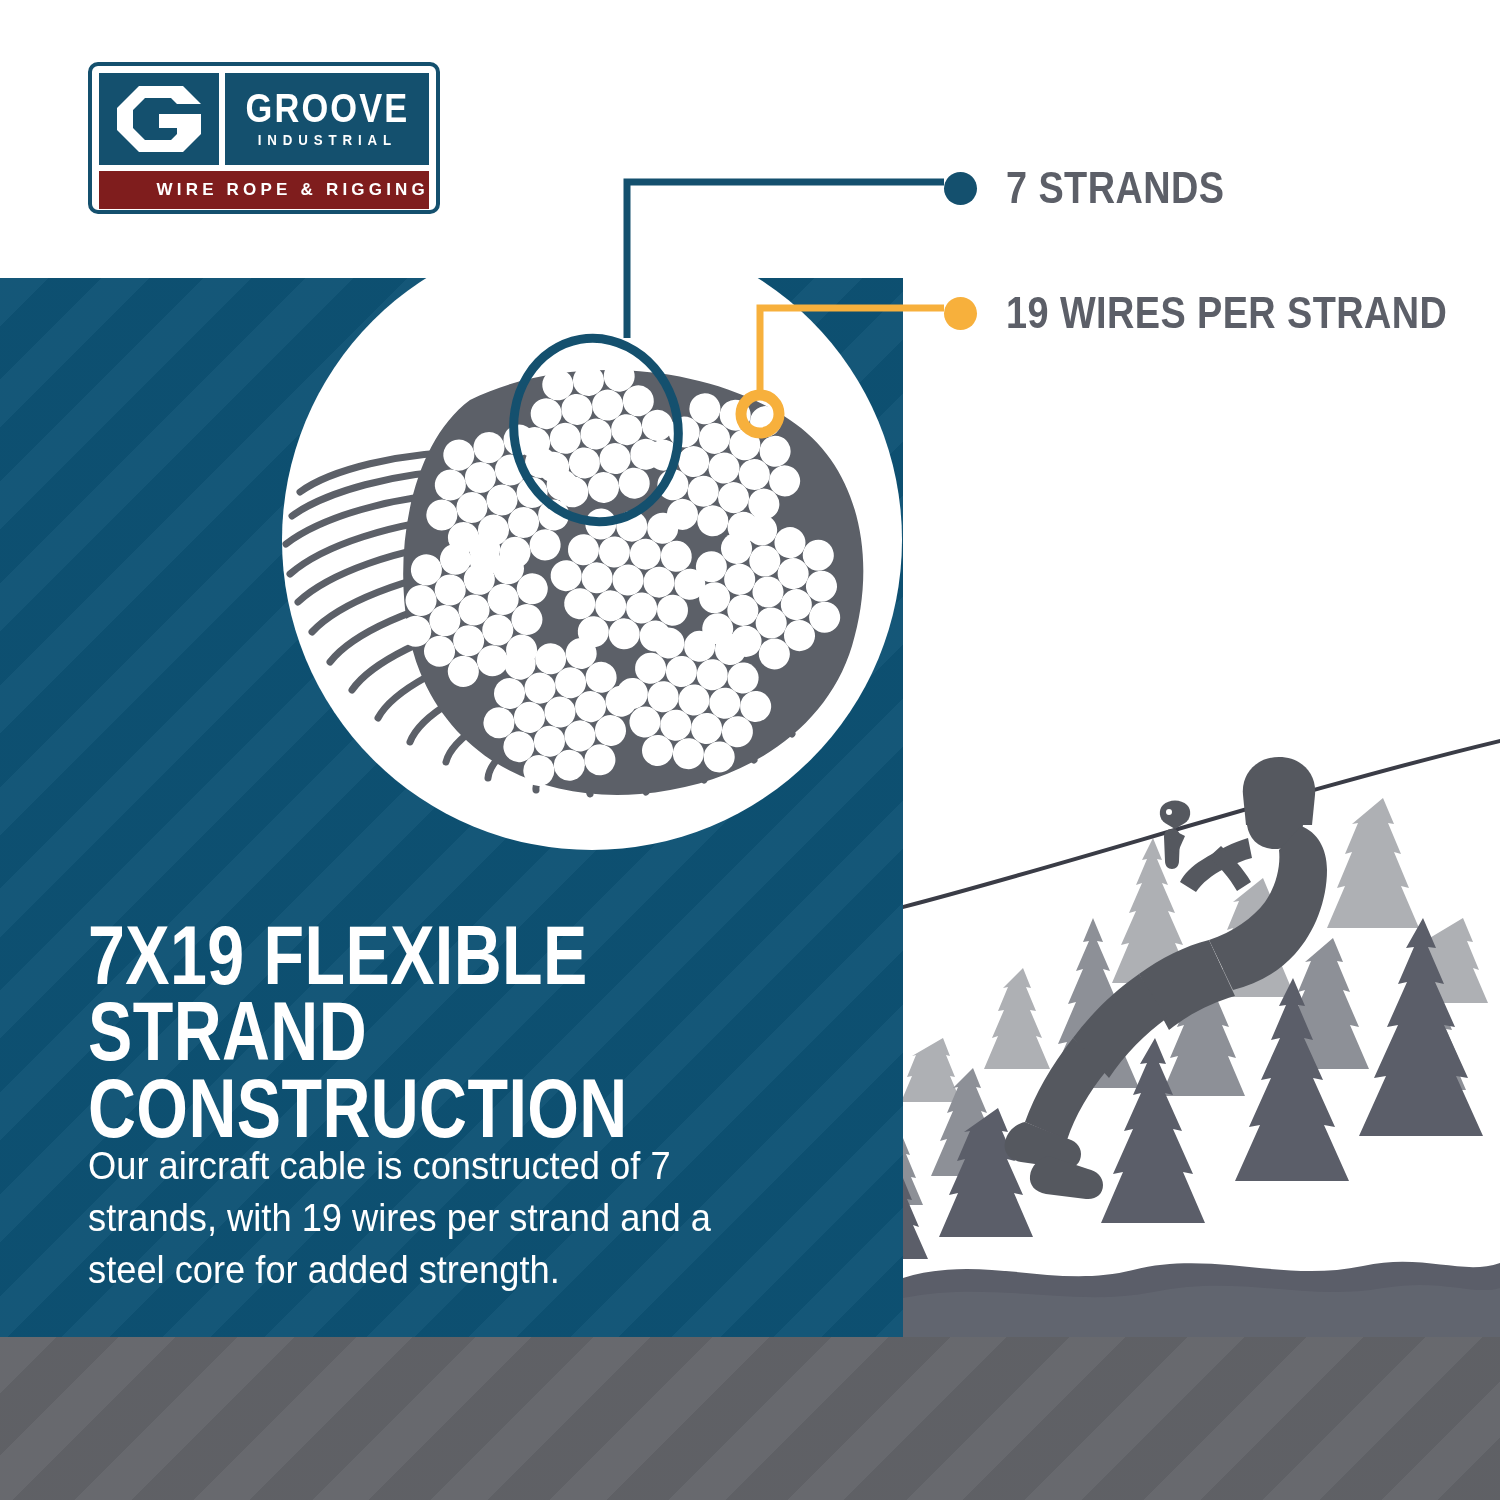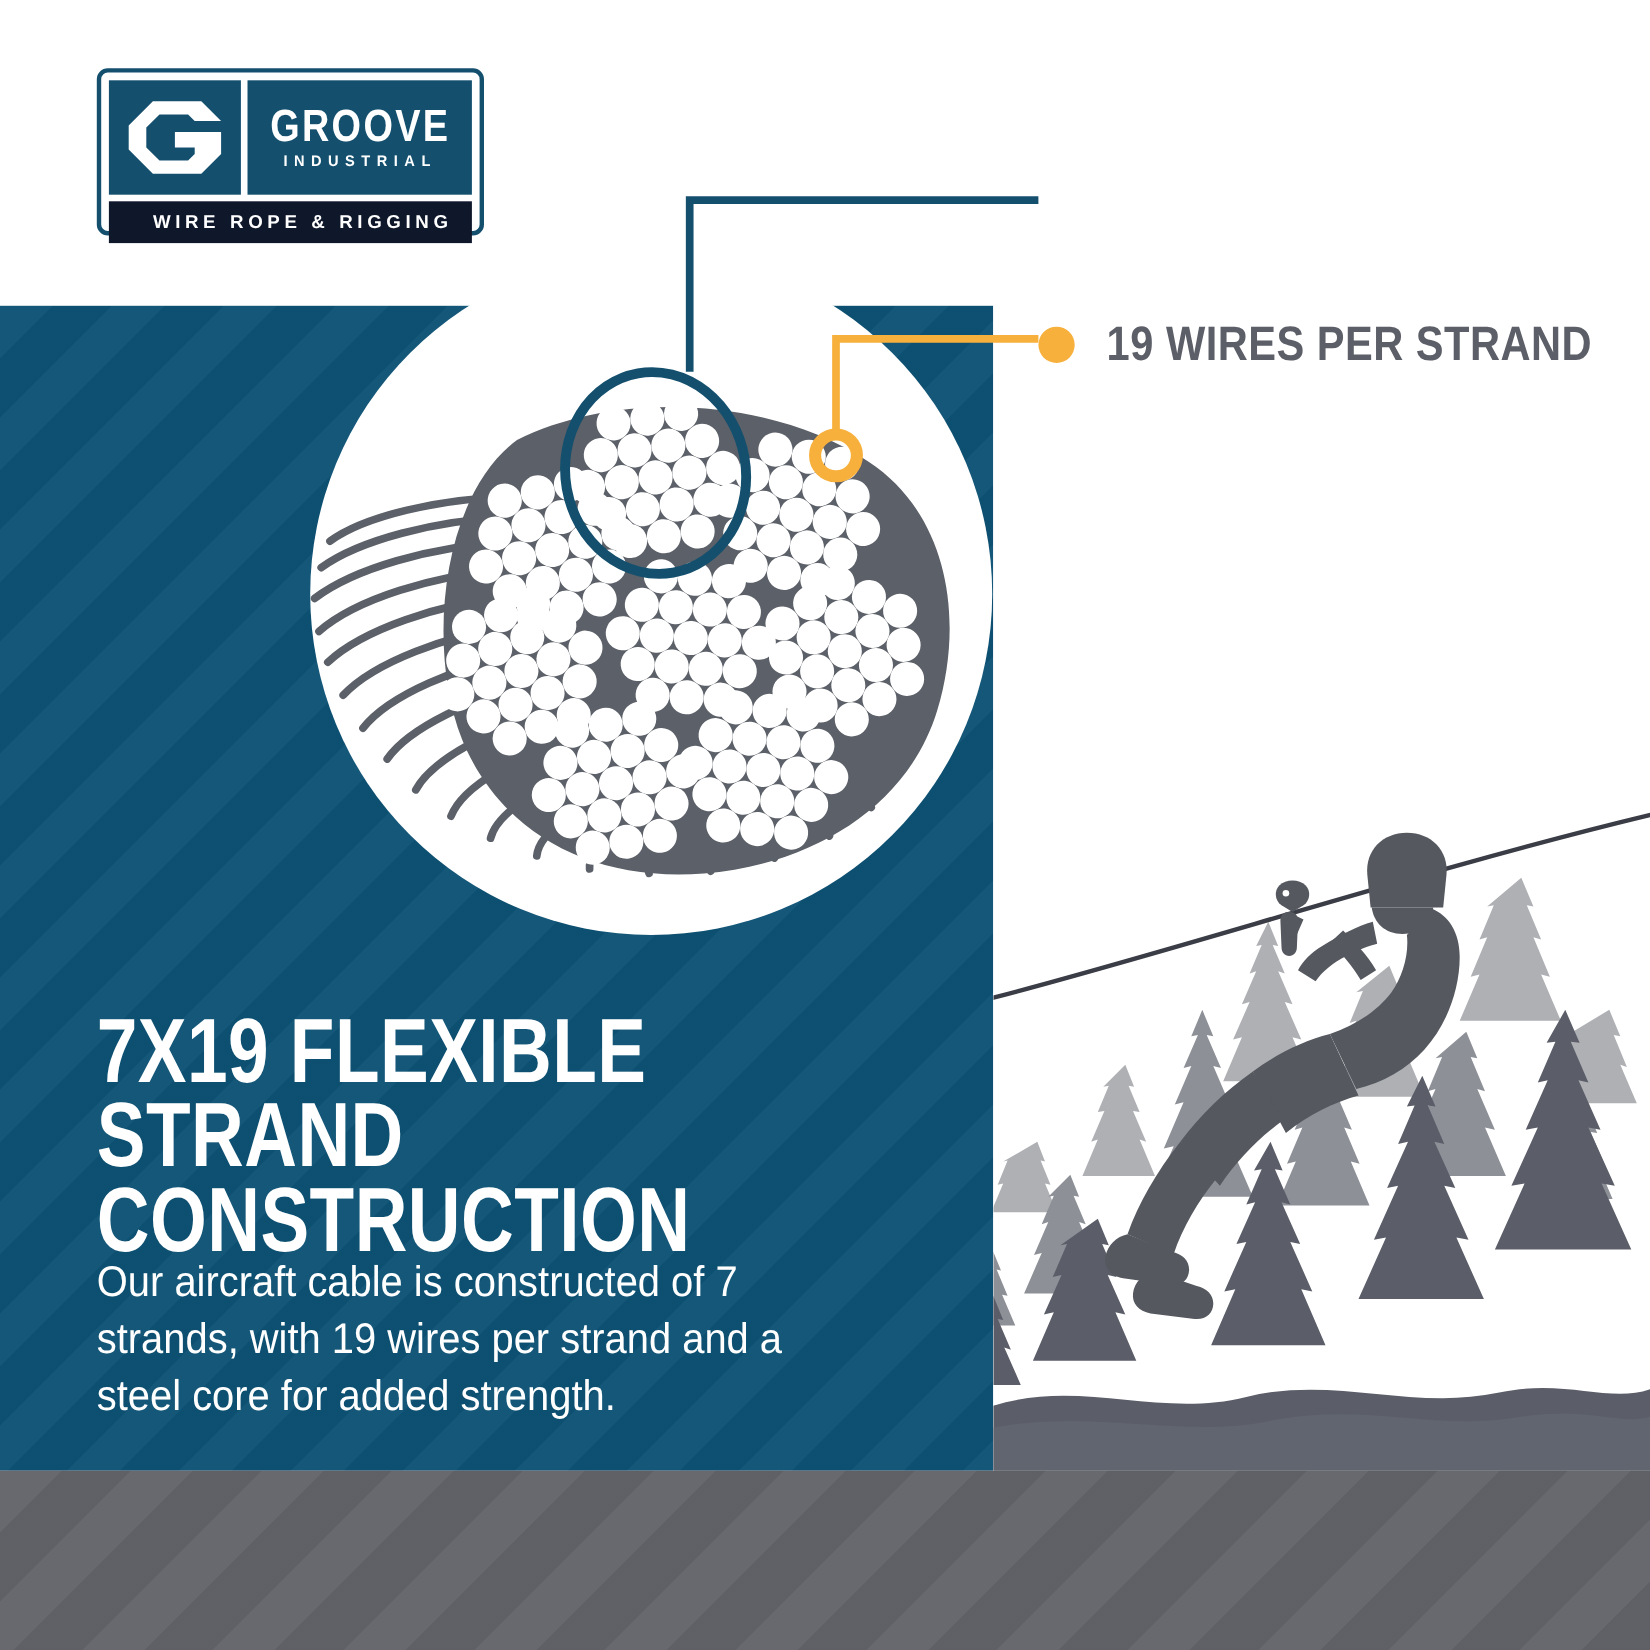--- a/index.html
+++ b/index.html
@@ -33,41 +33,41 @@
     position:absolute; left:903px; top:278px; width:597px; height:1059px;
     overflow:hidden; background:#ffffff;
   }
 
   
   .logo {
     position:absolute; left:88px; top:62px; width:352px; height:152px;
     border:4px solid #14506E; border-radius:10px;
     padding:7px; background:#ffffff;
   }
-  .logo-top { display:flex; height:104px; gap:6px; }
+  .logo-top { display:flex; height:92px; gap:6px; }
   .logo-mark {
     width:120px; background:#14506E; display:flex;
     align-items:center; justify-content:center;
   }
   .logo-word {
     flex:1; background:#14506E; display:flex; flex-direction:column;
     align-items:center; justify-content:center; padding:4px 0 5px;
   }
   .logo-word .g-name {
     color:#ffffff; font-size:41px; font-weight:bold; letter-spacing:2.5px;
     line-height:0.94; transform:scaleX(0.84); transform-origin:center;
     font-family:"Liberation Sans Narrow","Liberation Sans",sans-serif;
   }
   .logo-word .g-sub {
     color:#ffffff; font-size:14px; font-weight:bold; letter-spacing:6.2px;
     margin-top:4px; transform:scaleX(0.95);
   }
   .logo-bottom {
-    margin-top:6px; height:38px; background:#0f172a;
-    display:flex; align-items:center; justify-content:flex-start;padding-left:40px;
+    margin-top:6px; height:38px; background:#7f1d1d;
+    display:flex; align-items:center; justify-content:flex-end;
   }
   .logo-bottom span {
     color:#ffffff; font-size:17px; font-weight:bold; letter-spacing:4.2px;
   }
 
   
   .callout { position:absolute; display:flex; align-items:center; }
   .callout .dot {
     width:33px; height:33px; border-radius:50%; flex:0 0 auto;
   }
@@ -265,20 +265,24 @@
       <div class="logo-word">
         <div class="g-name">GROOVE</div>
         <div class="g-sub">INDUSTRIAL</div>
       </div>
     </div>
     <div class="logo-bottom">
       <span>WIRE ROPE &amp; RIGGING</span>
     </div>
   </div>
 
+  <div class="callout" id="callout-strands">
+    <span class="dot"></span>
+    <span class="clabel">7 STRANDS</span>
+  </div>
 
   <div class="callout" id="callout-wires">
     <span class="dot"></span>
     <span class="clabel">19 WIRES PER STRAND</span>
   </div>
 
 
   <div class="headline">
     <div>7X19 FLEXIBLE</div>
     <div>STRAND CONSTRUCTION</div>

